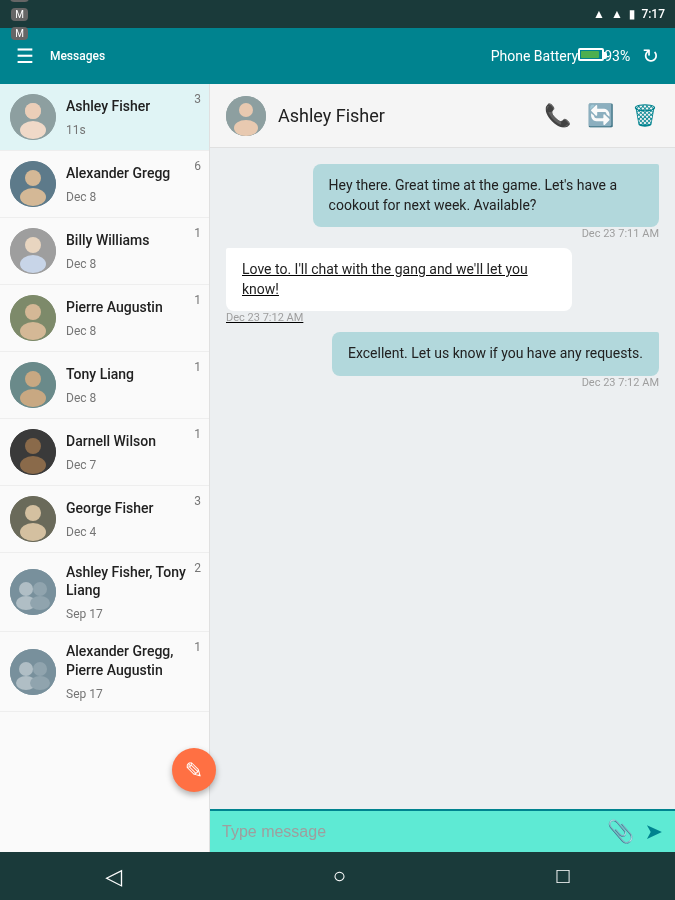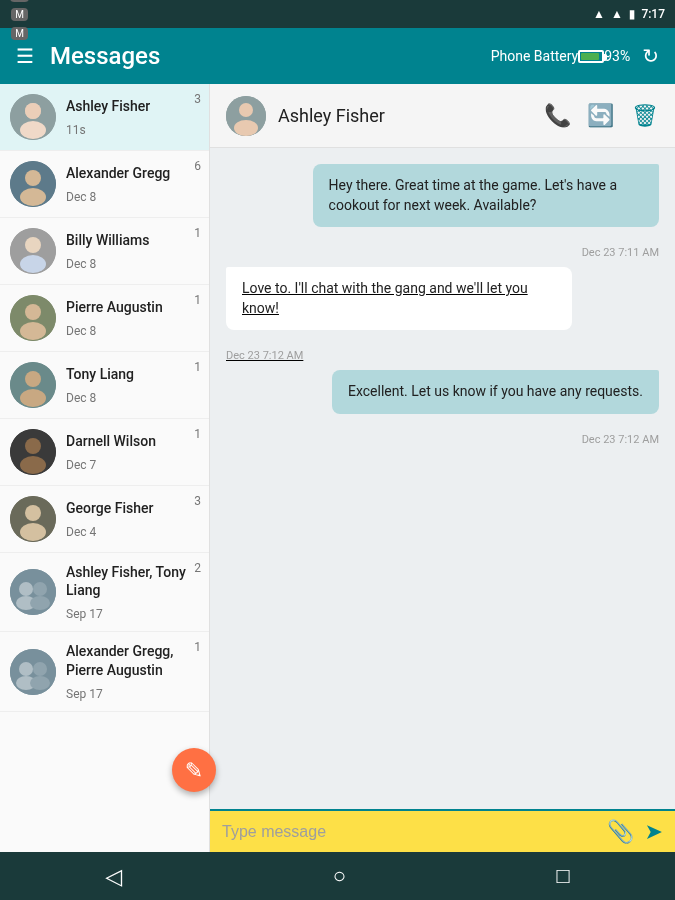--- a/index.html
+++ b/index.html
@@ -29,22 +29,22 @@
     
     .top-bar {
       height: 56px;
       background: #00838f;
       display: flex;
       align-items: center;
       padding: 0 16px;
       color: white;
     }
     .hamburger { font-size: 20px; margin-right: 16px; cursor: pointer; }
-    .app-title { font-size: 24px; font-weight: 500; flex: 1; }
-    .battery-info { display: flex; align-items: center; font-size: 14px; }
+    .app-title { font-size: 12px; font-weight: 500; flex: 1; }
+    .battery-info { display: flex; font-size: 14px; }
     .battery-icon {
       width: 26px; height: 13px;
       border: 2px solid white;
       border-radius: 2px;
       position: relative;
     }
     .battery-icon::after {
       content: '';
       position: absolute;
       right: -5px; top: 2px;
@@ -181,25 +181,25 @@
       background: #b2d8dc;
       align-self: flex-end;
       border-radius: 8px 2px 8px 8px;
     }
     .message-wrapper {
       display: flex;
       flex-direction: column;
     }
     .message-wrapper.sent { align-items: flex-end; }
     .message-wrapper.received { align-items: flex-start; text-decoration: underline; }
-    .message-time { font-size: 11px; color: #9e9e9e; margin-top: 19px; }
+    .message-time { font-size: 11px; color: #9e9e9e; margin-top: 0; }
 
     
     .input-area {
-      background: #fde047;
+      background: #5eead4;
       border-top: 2px solid #00838f;
       padding: 8px 12px;
       display: flex;
       align-items: center;
       gap: 10px;
     }
     .message-input {
       flex: 1;
       border: none;
       outline: none;

